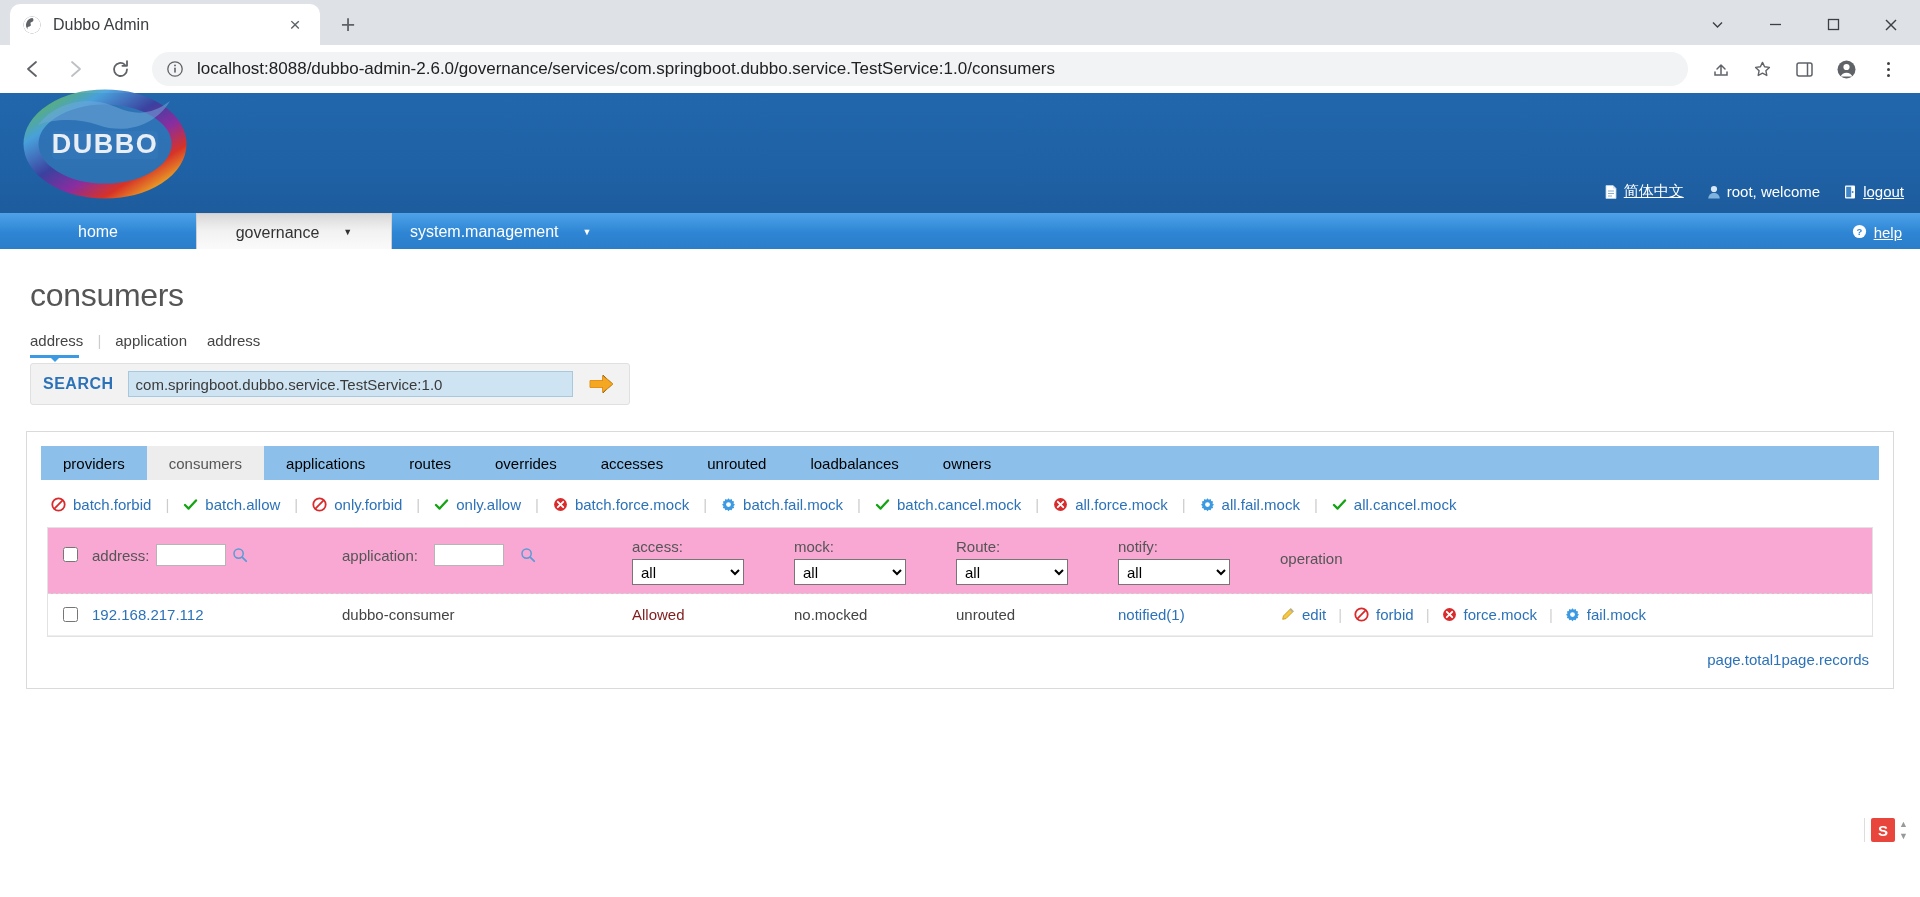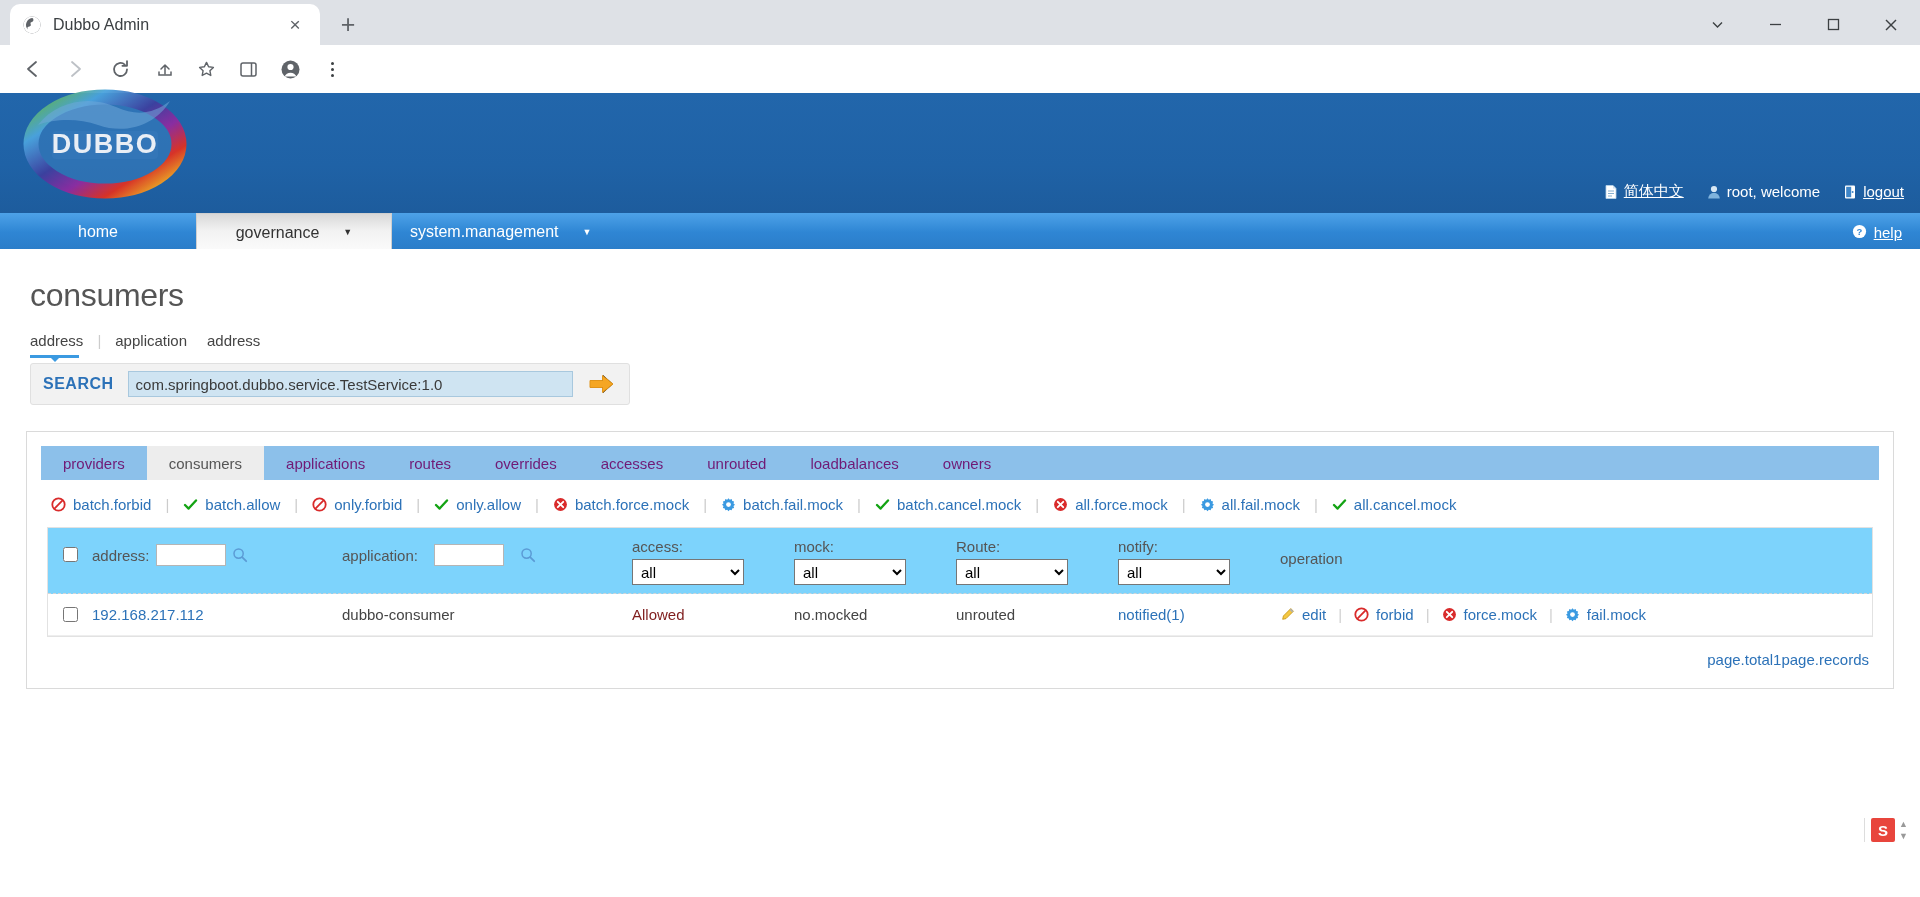--- a/index.html
+++ b/index.html
@@ -246,21 +246,21 @@
   .tabbar {
     display: flex;
     background: #8cc0ea;
     height: 34px;
     align-items: stretch;
     font-size: 15px;
   }
   .tabbar-item {
     display: flex; align-items: center; justify-content: center;
     padding: 0 22px;
-    color: #701a75;
+    color: #000000;
   }
   .tabbar-item.active {
     background: #ededed;
     color: #555555;
   }
 
   .batch-row {
     display: flex; align-items: center;
     padding: 16px 10px 14px 10px;
     font-size: 15px;
@@ -274,21 +274,21 @@
   }
   .batch-sep { color: #cccccc; padding: 0 14px; }
 
   .grid {
     border: 1px solid #e2e2e2;
     margin: 0 6px;
   }
   .filter-row {
     display: flex; align-items: flex-start;
     padding: 10px 0 8px 0;
-    background: #7dd3fc;
+    background: #f9a8d4;
     border-bottom: 1px dashed #d5d5d5;
     font-size: 15px;
     color: #555555;
     min-height: 54px;
     justify-content: flex-end;
   }
   .cell-check { width: 44px; display: flex; justify-content: center; padding-top: 9px; }
   .cell-addr { width: 250px; display: flex; align-items: center; gap: 6px; padding-top: 6px; }
   .cell-app { width: 290px; display: flex; align-items: center; gap: 16px; padding-top: 6px; }
   .cell-access { width: 162px; }
@@ -409,20 +409,30 @@
         <path d="M7 4l8 7-8 7" stroke="#bdc1c6" stroke-width="1.8" fill="none" stroke-linecap="round" stroke-linejoin="round"></path>
       </svg>
   </div>
   <div class="nav-btn">
     <svg width="21" height="21" viewBox="0 0 21 21">
       <path d="M17 10.5a6.5 6.5 0 11-2.2-4.9" stroke="#5f6368" stroke-width="1.8" fill="none" stroke-linecap="round"></path>
       <path d="M17 2.2v4.6h-4.6" stroke="#5f6368" stroke-width="1.8" fill="none" stroke-linecap="round" stroke-linejoin="round"></path>
     </svg>
   </div>
 
+  <div class="omnibox">
+    <span class="omnibox-icon">
+      <svg width="18" height="18" viewBox="0 0 18 18">
+        <circle cx="9" cy="9" r="7.2" stroke="#5f6368" stroke-width="1.3" fill="none"></circle>
+        <circle cx="9" cy="5.4" r="0.95" fill="#5f6368"></circle>
+        <rect x="8.2" y="7.6" width="1.6" height="5.2" rx="0.7" fill="#5f6368"></rect>
+      </svg>
+    </span>
+    <span class="omnibox-url">localhost:8088/dubbo-admin-2.6.0/governance/services/com.springboot.dubbo.service.TestService:1.0/consumers</span>
+  </div>
 
   <div class="toolbar-icons">
     <div class="nav-btn">
       <svg width="19" height="19" viewBox="0 0 19 19">
           <path d="M6 9l4-4 4 4M10 5v9" stroke="#5f6368" stroke-width="1.5" fill="none" stroke-linecap="round" stroke-linejoin="round"></path>
           <path d="M4 12v3h12v-3" stroke="#5f6368" stroke-width="1.5" fill="none" stroke-linecap="round"></path>
         </svg>
     </div>
     <div class="nav-btn">
       <svg width="19" height="19" viewBox="0 0 19 19">

